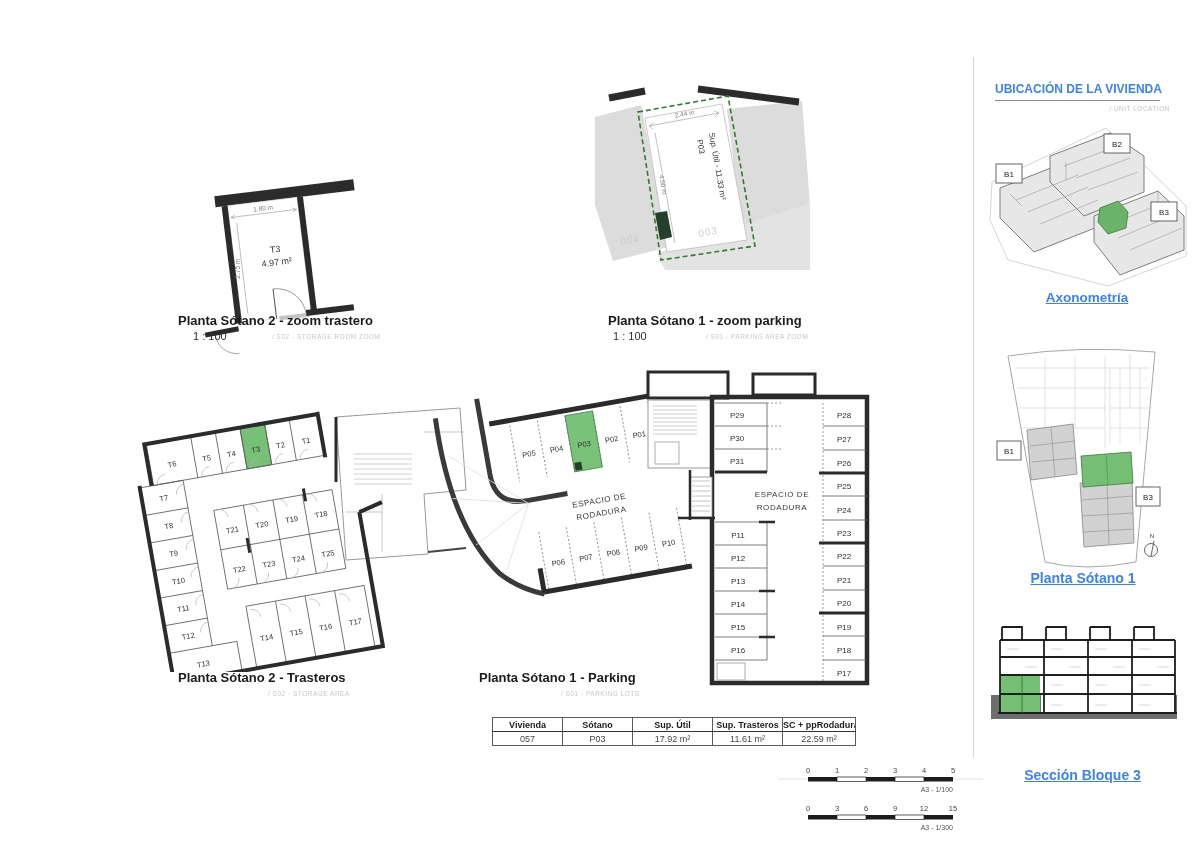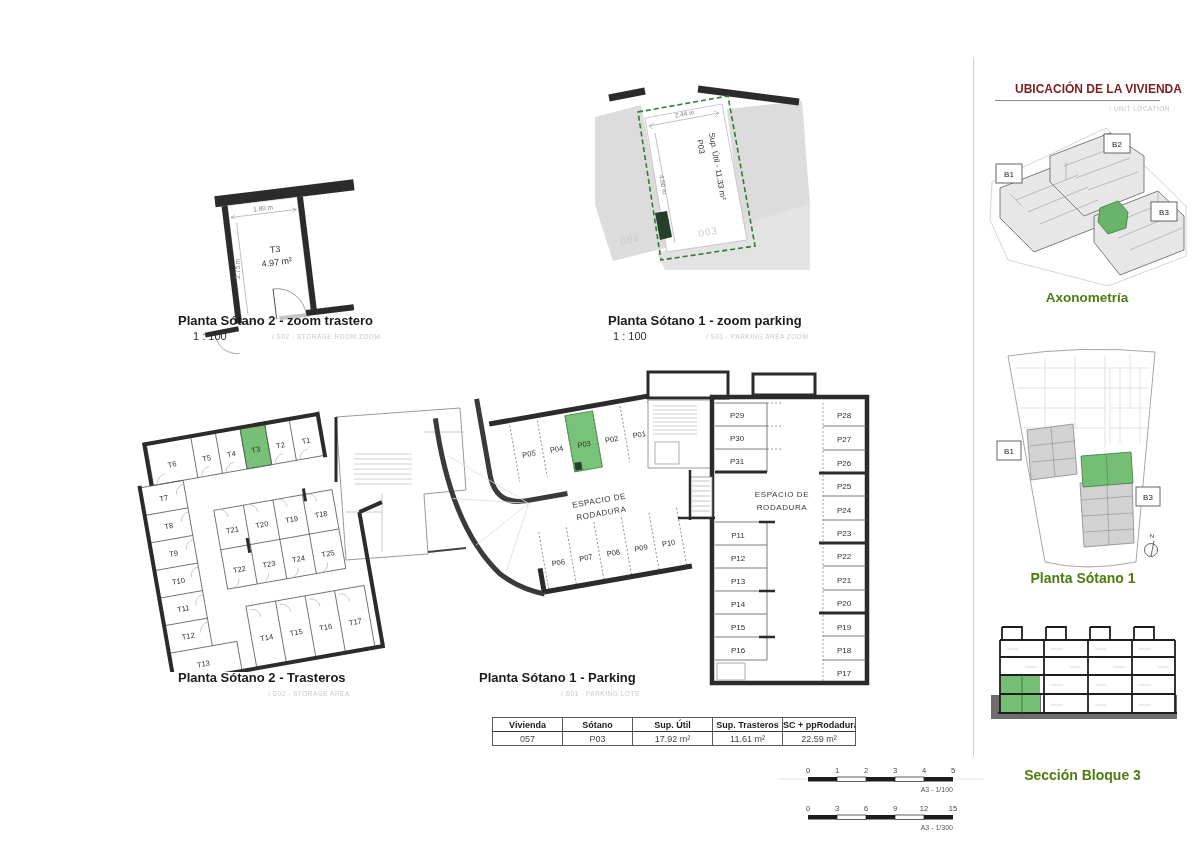--- a/index.html
+++ b/index.html
@@ -2,22 +2,22 @@
 <html><head>
 <meta charset="utf-8">
 <style>
   html,body{margin:0;padding:0;background:#ffffff;}
   .sheet{position:relative;width:1200px;height:848px;background:#fff;
          font-family:"Liberation Sans",sans-serif;overflow:hidden;}
   .abs{position:absolute;}
   .ptitle{font-weight:bold;font-size:13px;color:#1b1b1b;white-space:nowrap;}
   .pscale{font-size:11px;color:#2e2e2e;}
   .psub{font-size:6.5px;color:#c7c7c7;letter-spacing:.5px;white-space:nowrap;}
-  .cap{font-weight:bold;font-size:13.5px;color:#4d7c0f;text-align:center;white-space:nowrap;}
-  .hdr{font-weight:bold;font-size:12px;color:#7f1d1d;text-align:center;white-space:nowrap;margin-left:20px;}
+  .cap{font-weight:bold;font-size:13.5px;color:#3b82f6;text-align:center;white-space:nowrap;text-decoration:underline;}
+  .hdr{font-weight:bold;font-size:12px;color:#3b82f6;text-align:center;white-space:nowrap;}
   .hdr-sub{font-size:6.5px;color:#c3c3c3;text-align:right;letter-spacing:.5px;}
   .rule{height:1px;background:#8a8a8a;}
   .vdivider{width:1px;background:#d2d2d2;}
   svg{display:block;}
   svg text{font-family:"Liberation Sans",sans-serif;fill:#333;}
   .lbl{font-size:7.5px;fill:#2f2f2f;}
   .lbl8{font-size:8px;fill:#2f2f2f;}
   .dim{font-size:6.5px;fill:#7d7d7d;}
   .road{font-size:8px;fill:#3a3a3a;letter-spacing:.6px;}
   .ground-lbl{font-size:10px;fill:#cbcbcb;letter-spacing:1px;}

